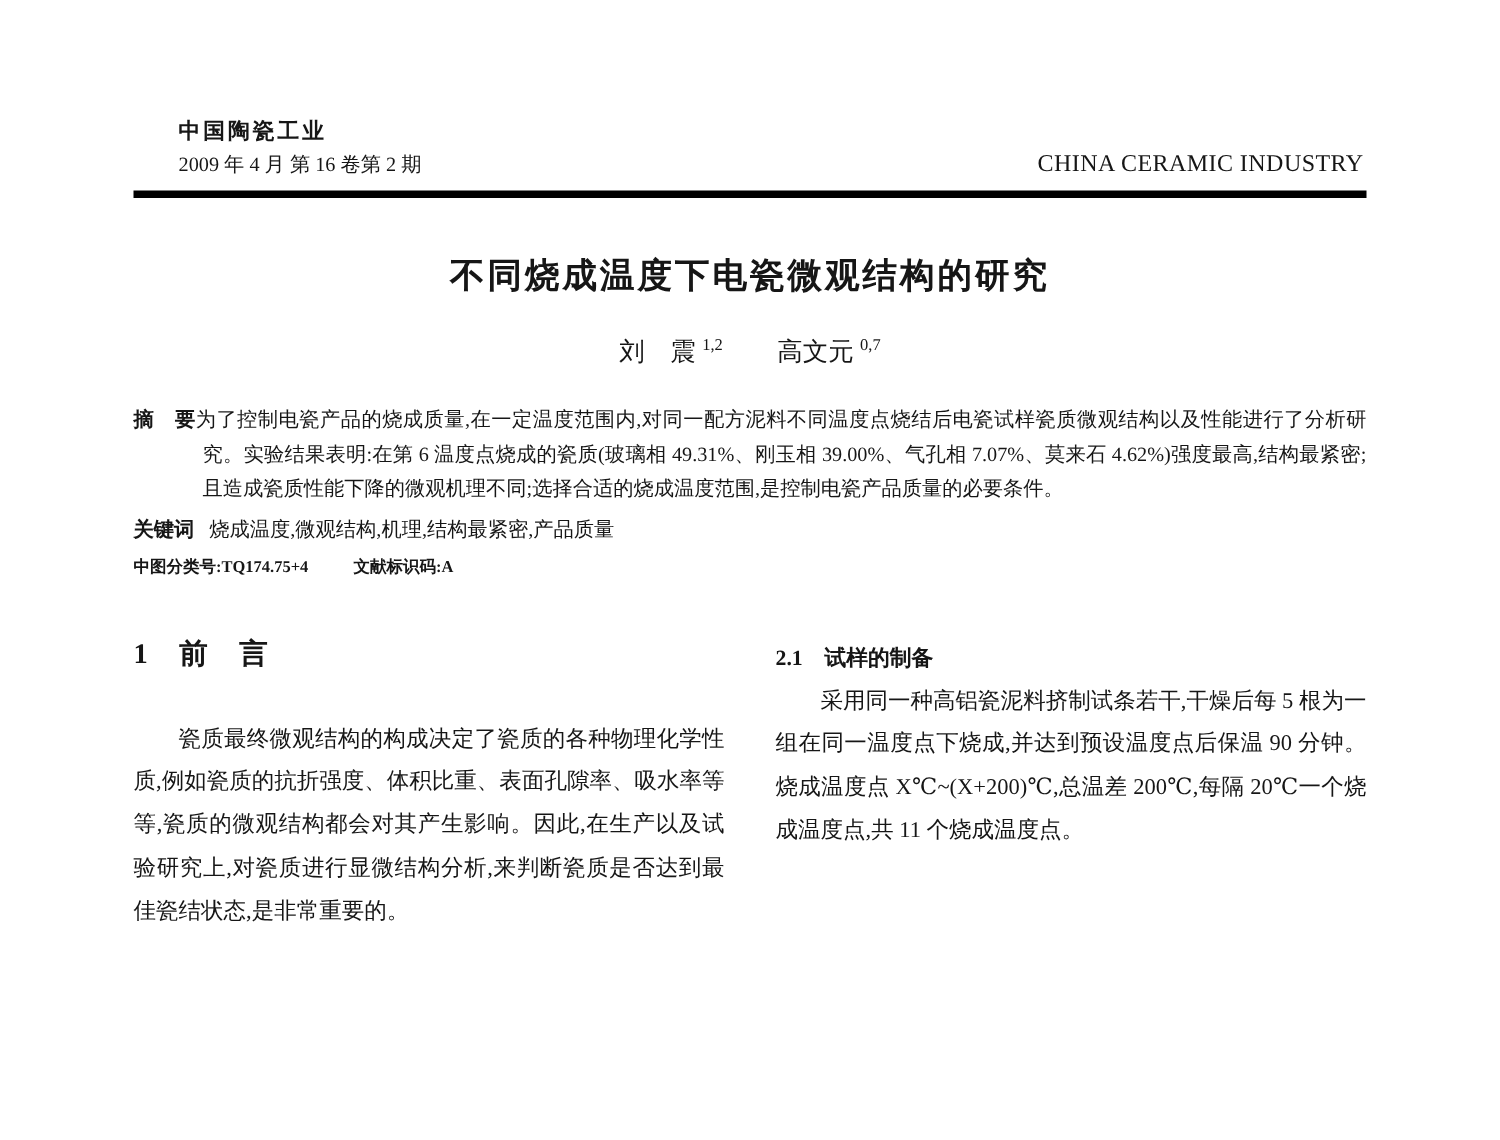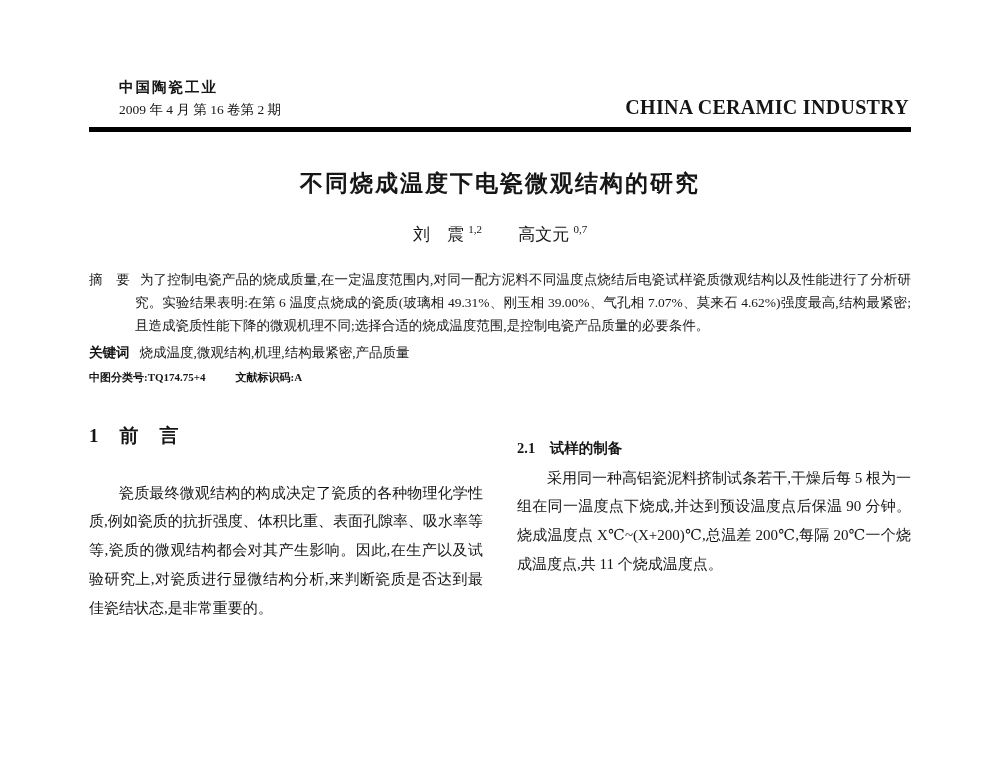--- a/index.html
+++ b/index.html
@@ -8,48 +8,48 @@
     width: 1000px; height: 760px; overflow: hidden;
     background: #ffffff; color: #161616;
     font-family: "Liberation Serif", "DejaVu Serif", serif;
   }
   .page { width: 822px; margin: 0 auto; padding-top: 78px; }
 
   .journal-header { display: flex; justify-content: space-between; align-items: flex-end; padding: 0 2px 8px 30px; }
   .jh-left .cn-title { font-weight: bold; font-size: 14.5px; letter-spacing: 2px; }
   .jh-left .cn-issue { font-size: 13.5px; margin-top: 4px; }
   .jh-right { text-align: right; }
-  .jh-right .en-title { font-size: 20px; letter-spacing: .3px; font-weight: bold; }
+  .jh-right .en-title { font-size: 16px; letter-spacing: .3px; }
   .jh-right .en-issue { font-size: 13.5px; margin-top: 4px; }
   .header-rule { height: 5px; background: #000; }
 
   .article-no { margin: 50px 0 0 2px; font-size: 13.5px; }
   .article-no .label { font-weight: bold; }
 
   .paper-title { text-align: center; font-size: 23px; font-weight: bold; margin: 36px 0 0; letter-spacing: 2px; }
 
   .authors { text-align: center; font-size: 17px; margin-top: 24px; }
   .authors .author { margin: 0 16px; text-align: center; }
   .authors sup { font-size: 11px; }
 
   .affiliation { text-align: center; font-size: 14px; margin-top: 14px; line-height: 1.95; }
 
   .abstract { margin-top: 22px; font-size: 13.5px; line-height: 1.72; padding-left: 46px; text-indent: -46px; text-align: justify; }
-  .abstract .label { font-weight: normal; margin-right: 10px; }
+  .abstract .label { font-weight: bold; }
 
   .keywords { font-size: 13.5px; margin-top: 6px; }
   .keywords .label { font-weight: bold; margin-right: 10px; }
 
   .clc-line { font-size: 11px; font-weight: bold; margin-top: 8px; }
   .clc-line .clc-value { margin-right: 30px; }
 
   .columns { display: flex; gap: 34px; margin-top: 24px; }
   .col { flex: 1; min-width: 0; }
   .sec-heading { font-size: 19px; font-weight: bold; margin: 14px 0 0; letter-spacing: 1px; }
-  .sub-heading { font-size: 14.5px; font-weight: bold; margin: 30px 0 0; }
+  .sub-heading { font-size: 14.5px; font-weight: bold; margin: 20px 0 0; }
   .body-par { font-size: 15px; line-height: 1.92; text-align: justify; text-indent: 2em; margin: 30px 0 0; }
   .col-right .body-par { margin-top: 6px; }
 </style>
 </head>
 <body>
 
 <div class="page">
 
   <div class="journal-header">
     <div class="jh-left">

